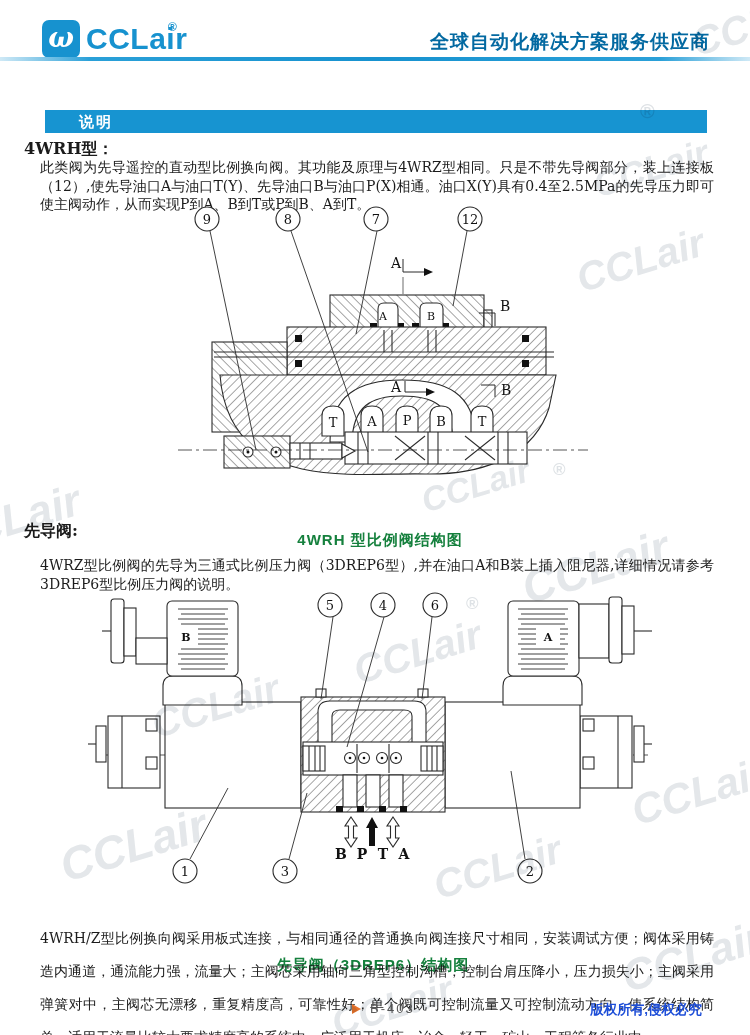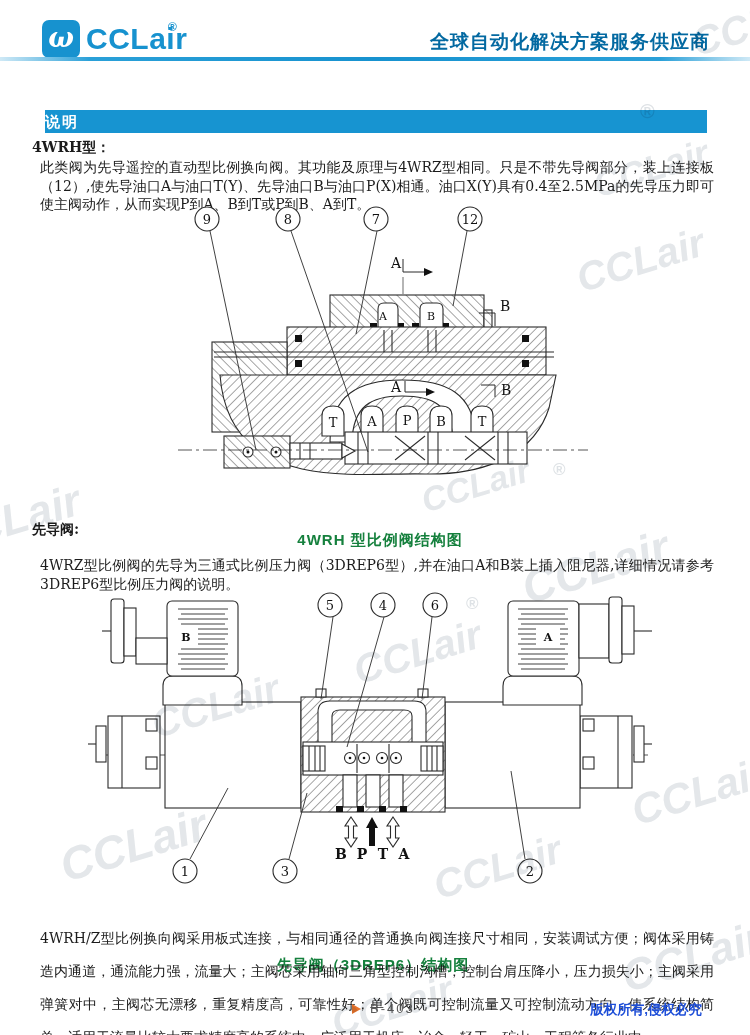--- a/index.html
+++ b/index.html
@@ -10,26 +10,26 @@
   .logo-box{left:42px;top:20px;width:38px;height:38px;background:#1792CF;border-radius:7px;
             display:flex;align-items:center;justify-content:center;}
   .logo-glyph{color:#fff;font:italic 700 27px "DejaVu Serif",serif;transform:translateY(-2px);}
   .logo-text{left:86px;top:22px;font:700 30px "Liberation Sans",sans-serif;color:#1792CF;letter-spacing:.5px;}
   .logo-reg{left:168px;top:20px;font:700 12px "Liberation Sans",sans-serif;color:#1792CF;}
   .slogan{right:40px;top:29px;font:700 19px "Liberation Sans",sans-serif;color:#0369a1;letter-spacing:1px;}
   .head-rule{left:0;top:57px;width:750px;height:4px;
              background:linear-gradient(90deg,#cfe9f6 0%,#2aa0d8 12%,#1792CF 50%,#2aa0d8 88%,#cfe9f6 100%);}
   
   .sec-bar{left:45px;top:110px;width:662px;height:23px;background:#1794D1;color:#fff;
-           font:700 15px/23px "Liberation Sans",sans-serif;box-sizing:border-box;letter-spacing:2px;}
+           font:700 15px/23px "Liberation Sans",sans-serif;padding-left:34px;box-sizing:border-box;letter-spacing:2px;}
   
   .para{left:40px;width:674px;font-size:14px;line-height:18.6px;text-align:justify;}
   .p1{top:139px;}
   .p3{top:922px;line-height:33px;}
-  .ph{left:32px;font-size:14px;font-weight:700;}
+  .ph{left:24px;font-size:16px;font-weight:700;}
   
   svg text{font-family:"DejaVu Serif",serif;fill:#111;}
   .cap{font:600 15px "Liberation Sans",sans-serif;color:#15803d;text-align:center;letter-spacing:1px;margin-top:37px;}
   .cap1{left:165px;top:494px;width:430px;}
   .cap2{left:88px;top:919px;width:570px;}
   
   .wm{position:absolute;font:italic 700 44px "Liberation Sans",sans-serif;color:#cdd3d8;opacity:.55;
       transform:rotate(-17deg);white-space:nowrap;mix-blend-mode:multiply;z-index:5;pointer-events:none;}
   .wm-reg{position:absolute;font:700 20px "Liberation Sans",sans-serif;color:#cdd3d8;opacity:.65;
       mix-blend-mode:multiply;z-index:5;pointer-events:none;}

